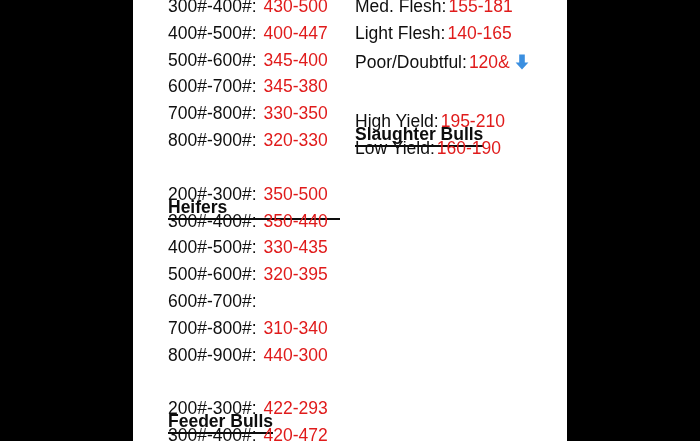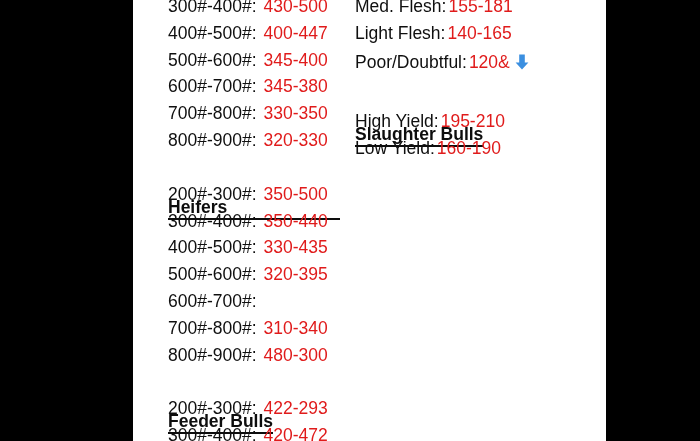--- a/index.html
+++ b/index.html
@@ -20,21 +20,20 @@
     background: #000000;
   }
   .page {
     position: absolute;
     left: 133px;
     top: 0;
     width: 434px;
     height: 441px;
     background: #ffffff;
     overflow: hidden;
-    padding-left: 39px;
   }
   .cols {
     position: absolute;
     left: 0;
     top: 0;
     width: 434px;
     height: 441px;
   }
   .col-left {
     position: absolute;
@@ -149,21 +148,21 @@
         </div>
         <div class="row">
           <span class="wt">600#-700#:</span>
         </div>
         <div class="row">
           <span class="wt">700#-800#:</span>
           <span class="val">310-340</span>
         </div>
         <div class="row">
           <span class="wt">800#-900#:</span>
-          <span class="val">480-300</span>
+          <span class="val">440-300</span>
         </div>
 
         <div class="heading">
           <span class="txt">Feeder Bulls</span>
         </div>
 
         <div class="row">
           <span class="wt">200#-300#:</span>
           <span class="val">422-293</span>
         </div>

